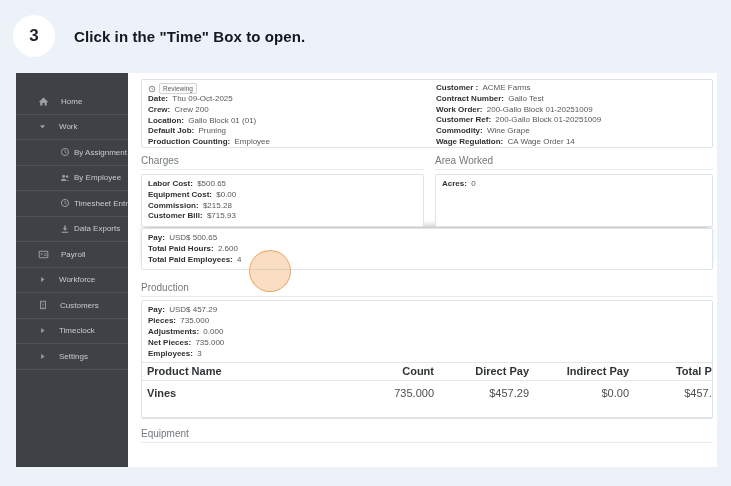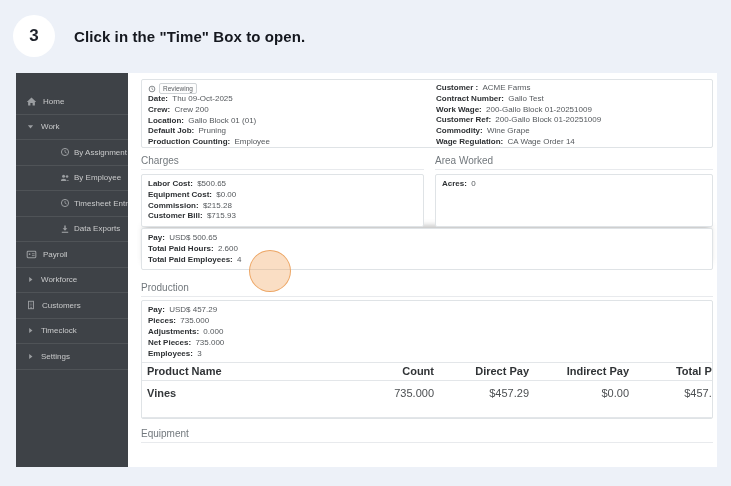--- a/index.html
+++ b/index.html
@@ -25,21 +25,21 @@
   }
   
   .app {
     position:absolute; left:16px; top:73px; width:701px; height:394px;
     display:flex; background:#ffffff; overflow:hidden;
   }
   
   .sidebar { width:112px; flex:none; background:#3e4247; padding-top:16px; }
   .nav-item {
     height:25.5px; display:flex; align-items:center;
-    padding-left:10px; gap:6px;
+    padding-left:22px; gap:12px;
     font-size:8px; color:#c9cacb;
     border-bottom:1px solid rgba(255,255,255,.09);
     cursor:pointer; white-space:nowrap;
   }
   .nav-item.sub { padding-left:44px; gap:4px; }
   .icn { display:inline-flex; align-items:center; justify-content:center; color:#9b9ea1; flex:none; }
   .icn svg { display:block; }
   
   .content {
     flex:1; background:#fff; position:relative; overflow:hidden;
@@ -216,21 +216,21 @@
         </div>
         <div class="kv"><b>Date:</b> <span>Thu 09-Oct-2025</span></div>
         <div class="kv"><b>Crew:</b> <span>Crew 200</span></div>
         <div class="kv"><b>Location:</b> <span>Gallo Block 01 (01)</span></div>
         <div class="kv"><b>Default Job:</b> <span>Pruning</span></div>
         <div class="kv"><b>Production Counting:</b> <span>Employee</span></div>
       </div>
       <div>
         <div class="kv"><b>Customer :</b> <span>ACME Farms</span></div>
         <div class="kv"><b>Contract Number:</b> <span>Gallo Test</span></div>
-        <div class="kv"><b>Work Wage:</b> <span>200-Gallo Block 01-20251009</span></div>
+        <div class="kv"><b>Work Order:</b> <span>200-Gallo Block 01-20251009</span></div>
         <div class="kv"><b>Customer Ref:</b> <span>200-Gallo Block 01-20251009</span></div>
         <div class="kv"><b>Commodity:</b> <span>Wine Grape</span></div>
         <div class="kv"><b>Wage Regulation:</b> <span>CA Wage Order 14</span></div>
       </div>
     </div>
 
     <div class="two-col">
       <div>
         <h4 class="sec-h">Charges</h4>
         <div class="box">

